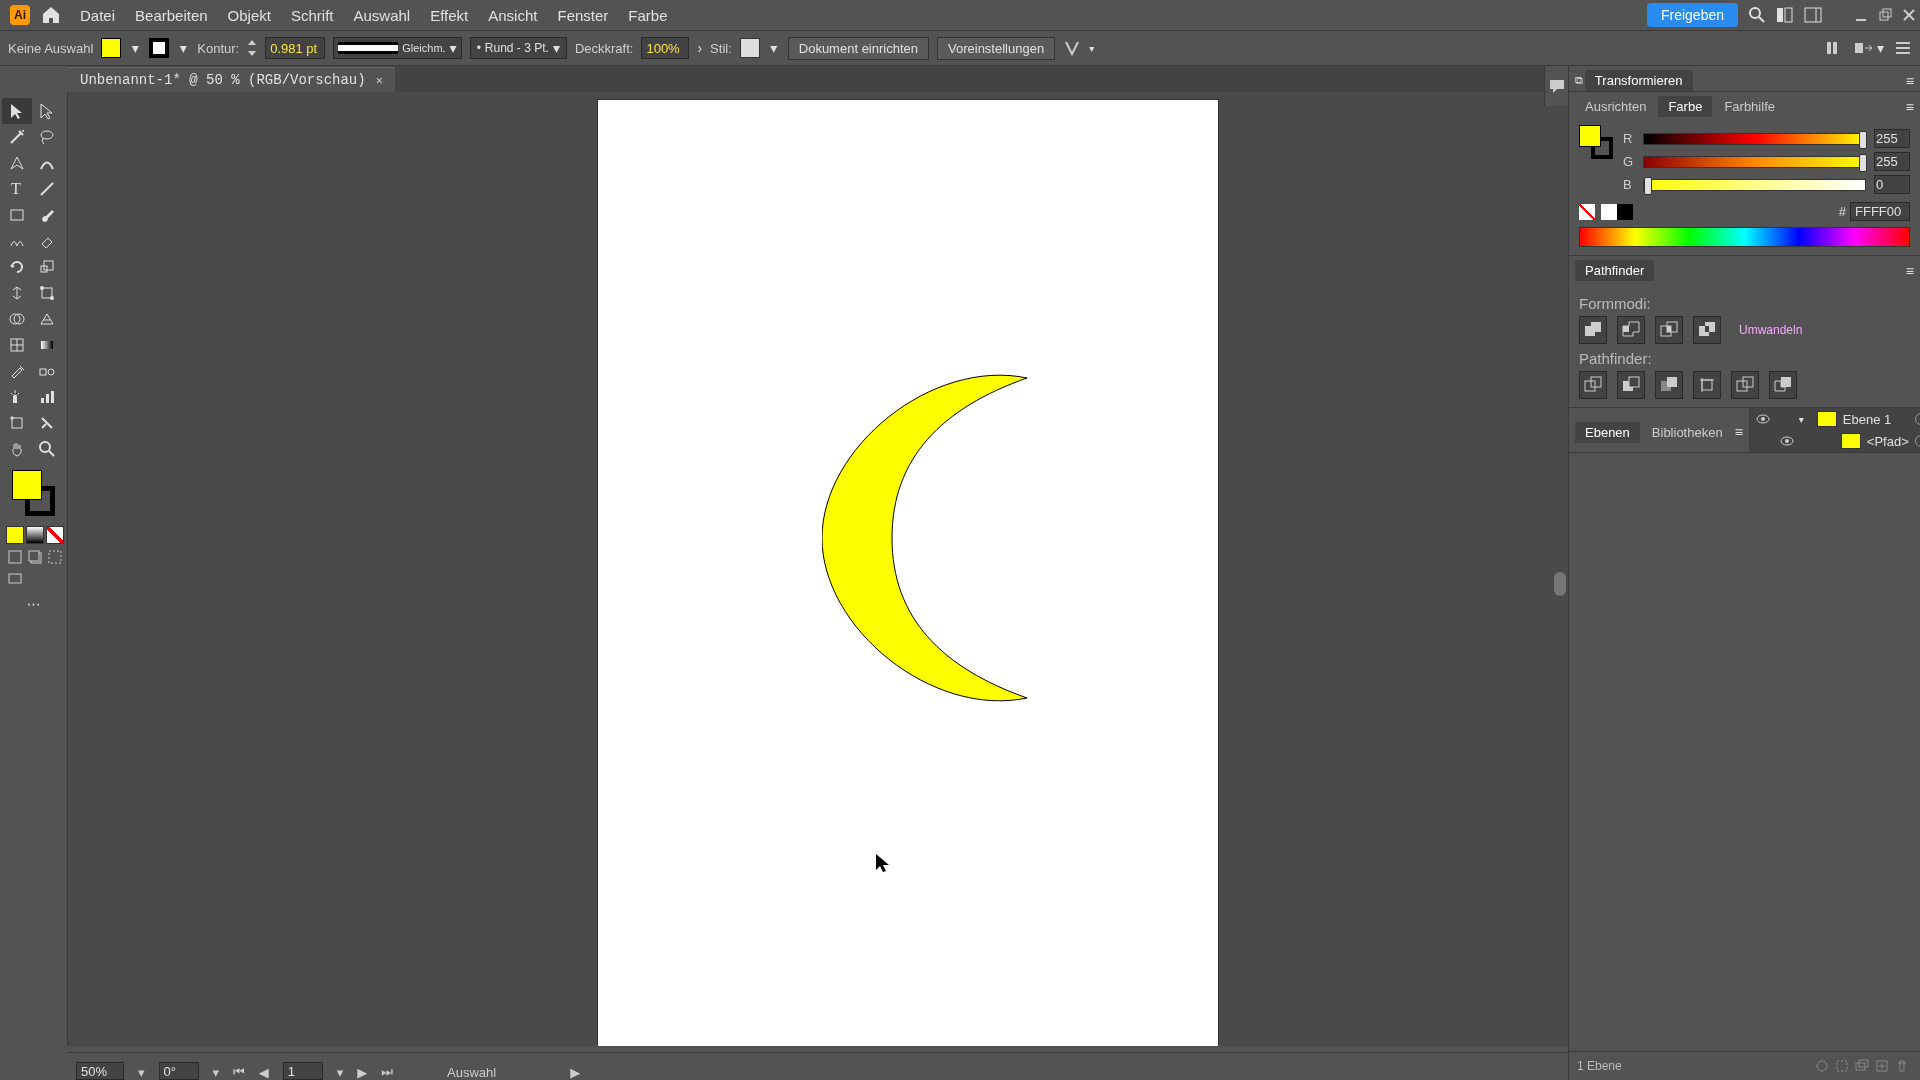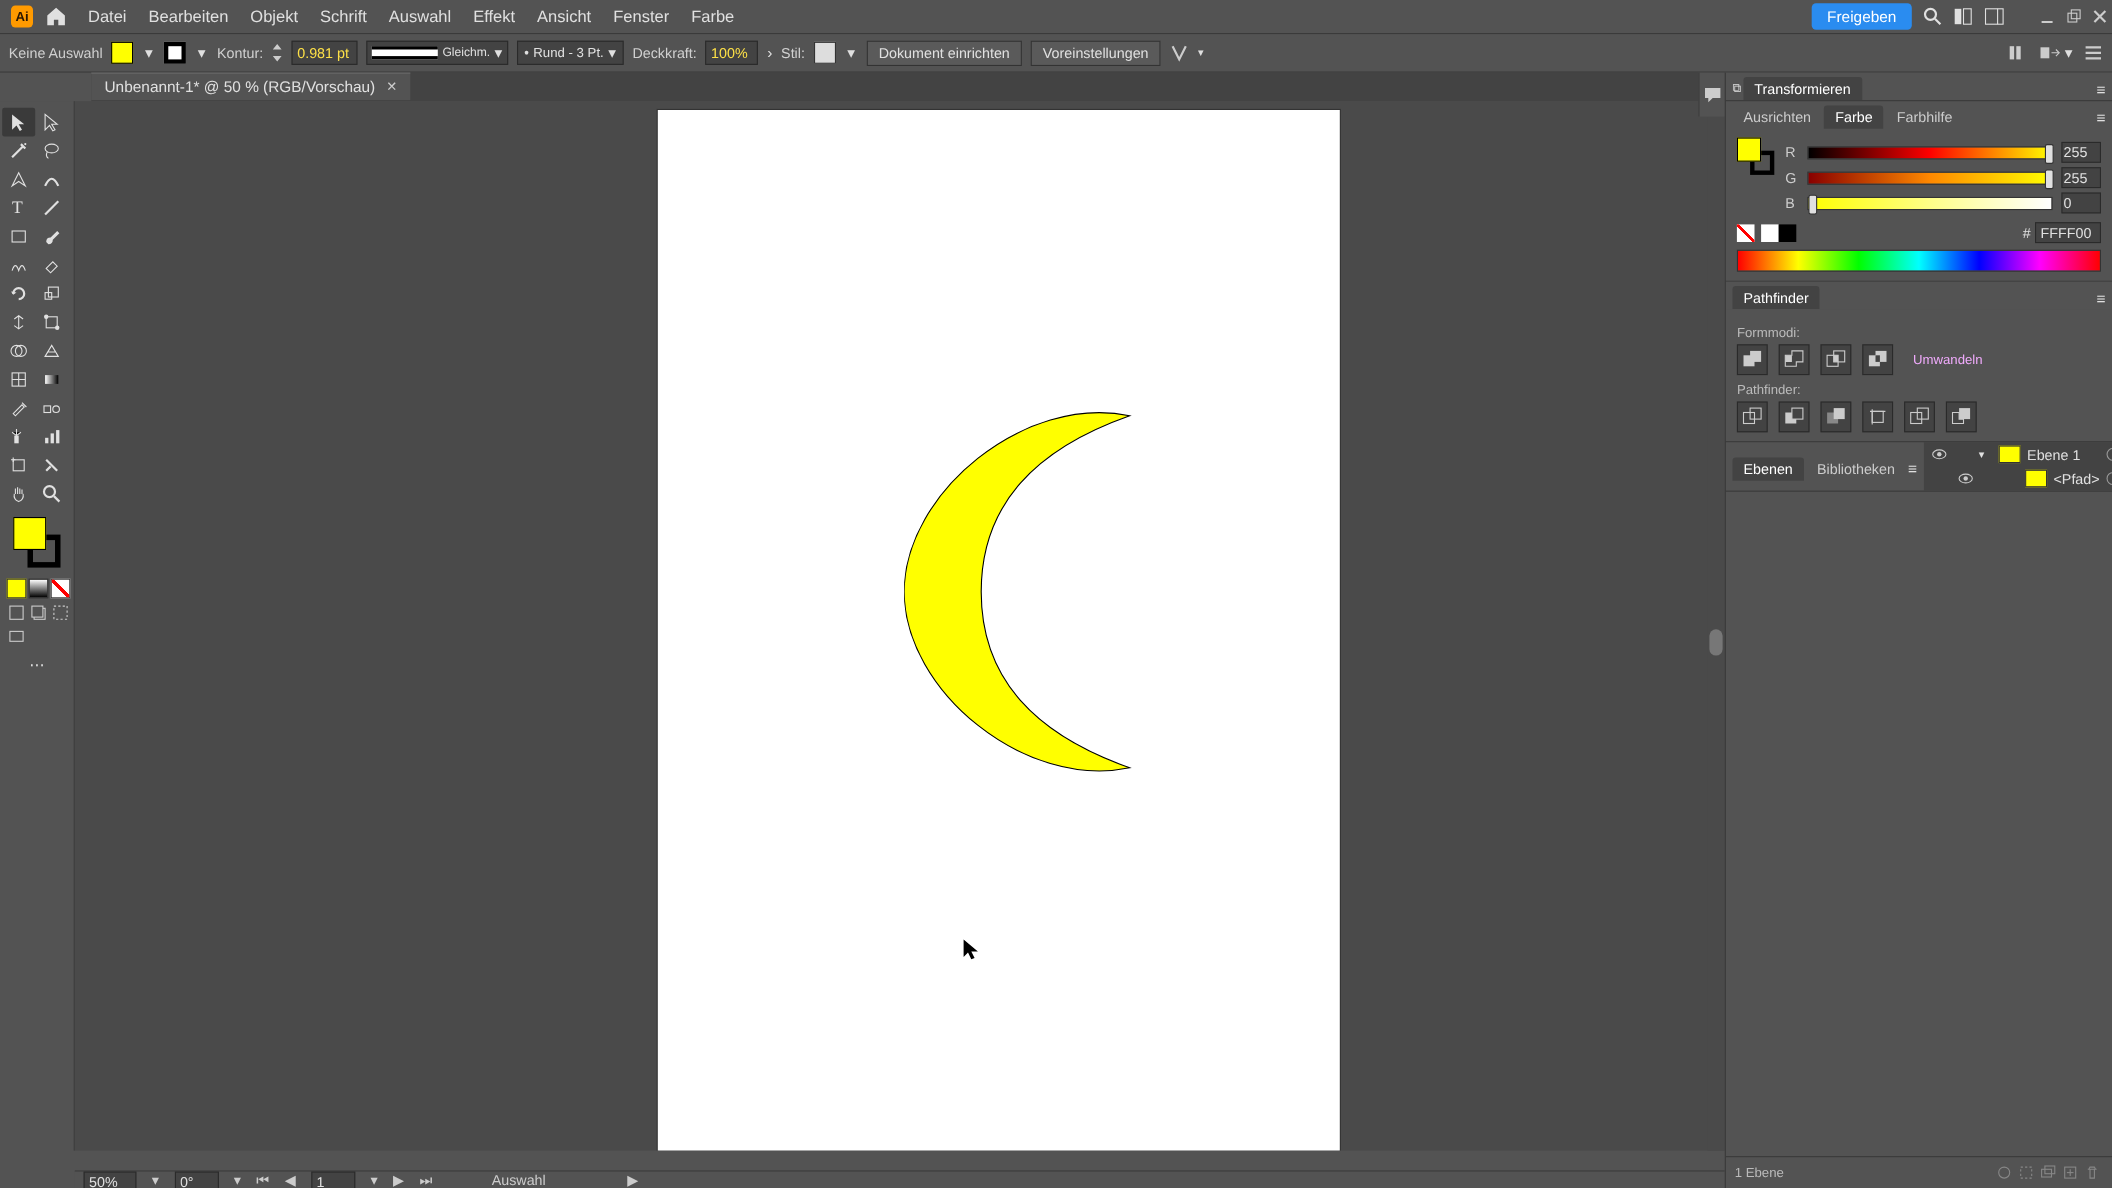--- a/index.html
+++ b/index.html
@@ -20,21 +20,21 @@
 #optbar .sel-status { font-size:13px; color:#d0d0d0; }
 #optbar .swatch { width:20px; height:20px; background:#ffff00; border:1px solid #000; cursor:pointer; }
 #optbar .dd { width:12px; height:12px; cursor:pointer; }
 #optbar .strswatch { width:20px; height:20px; border:4px solid #000; background:#fff; cursor:pointer; }
 #optbar .lbl { font-size:13px; color:#d0d0d0; }
 #optbar .input { background:#434343; border:1px solid #2a2a2a; color:#fde047; font-size:13px; padding:2px 4px; height:22px; }
 #optbar .btn { background:#5a5a5a; border:1px solid #333; padding:3px 10px; font-size:13px; color:#e0e0e0; cursor:pointer; }
 #optbar .stroke-prev { width:60px; height:12px; background:#fff; border-top:3px solid #000; border-bottom:3px solid #000; }
 
 
-#docbar { position:absolute; top:66px; left:83px; right:0; height:26px; background:#434343; display:flex; align-items:flex-start; }
+#docbar { position:absolute; top:66px; left:68px; right:0; height:26px; background:#434343; display:flex; align-items:flex-end;font-family:Liberation Mono, monospace; }
 #docbar .tab { padding:4px 12px; font-size:14px; color:#e0e0e0; display:flex; align-items:center; gap:10px; background:#535353; border-top:1px solid #6a6a6a; }
 #docbar .close { cursor:pointer; font-size:12px; color:#ccc; }
 
 
 #tools { position:absolute; top:92px; left:0; width:68px; height:954px; background:#535353; border-right:1px solid #3a3a3a; display:flex; flex-wrap:wrap; padding:6px 2px; align-content:flex-start; }
 #tools .tool { width:30px; height:26px; display:flex; align-items:center; justify-content:center; cursor:pointer; border-radius:2px; }
 #tools .tool.active { background:#3a3a3a; }
 #tools .fillstroke { position:relative; width:46px; height:46px; margin:8px 10px; }
 #tools .fs-fill { position:absolute; top:0; left:0; width:30px; height:30px; background:#ffff00; border:1px solid #000; }
 #tools .fs-stroke { position:absolute; bottom:0; right:0; width:30px; height:30px; background:#535353; border:5px solid #000; }
@@ -42,21 +42,21 @@
 #tools .mini { width:18px; height:18px; cursor:pointer; }
 #tools .more-tools { width:100%; text-align:center; padding:6px 0; cursor:pointer; }
 
 
 #viewport { position:absolute; top:92px; left:68px; width:1500px; height:954px; background:#4a4a4a; overflow:hidden; }
 #artboard { position:absolute; left:530px; top:8px; width:620px; height:960px; background:#fff; box-shadow:0 0 0 1px #333; }
 #crescent { position:absolute; left:224px; top:268px; }
 #cursor-arrow { position:absolute; left:807px; top:761px; }
 
 
-#statusbar { position:absolute; left:68px; bottom:0; width:1500px; height:16px; background:#535353; border-top:1px solid #3a3a3a; display:flex; align-items:flex-start; padding:0 8px; gap:14px; font-size:13px; color:#ccc; }
+#statusbar { position:absolute; left:68px; bottom:0; width:1500px; height:28px; background:#535353; border-top:1px solid #3a3a3a; display:flex; align-items:flex-end; padding:0 8px; gap:14px; font-size:13px; color:#ccc; }
 #statusbar .input { background:#434343; border:1px solid #2a2a2a; color:#e0e0e0; font-size:13px; padding:1px 4px; height:18px; }
 .vscroll{position:absolute;top:92px;right:352px;width:16px;height:954px;background:#4a4a4a;}
 .vscroll .thumb{position:absolute;top:480px;left:2px;width:12px;height:24px;background:#777;border-radius:6px;}
 
 
 #panels { position:absolute; top:66px; right:0; width:352px; height:1014px; background:#535353; border-left:1px solid #3a3a3a; }
 .panel { border-bottom:1px solid #3a3a3a; }
 .panel .tabs { display:flex; gap:2px; padding:4px 6px 0; align-items:center; }
 .panel .ptab { padding:3px 10px; font-size:13px; color:#ccc; cursor:pointer; border-radius:3px 3px 0 0; }
 .panel .ptab.active { background:#434343; color:#fff; }
@@ -75,21 +75,21 @@
 .spectrum { height:20px; margin-top:6px; background:linear-gradient(to right,red,yellow,lime,cyan,blue,magenta,red); border:1px solid #333; }
 .hex-row { display:flex; align-items:center; gap:6px; margin-top:4px; }
 .hex-row .none { width:16px; height:16px; background:#fff; position:relative; }
 .hex-row .none::after { content:""; position:absolute; inset:0; background:linear-gradient(45deg,transparent 45%,red 45%,red 55%,transparent 55%); }
 .hex-row .bw { display:flex; }
 .hex-row .bw div { width:16px; height:16px; }
 .hex-row .hex { margin-left:auto; display:flex; gap:4px; align-items:center; font-size:13px; }
 .hex-row .hex input { width:60px; background:#434343; border:1px solid #2a2a2a; color:#e0e0e0; font-size:13px; padding:1px 4px; }
 
 
-.pf-label { font-size:12px; color:#bbb; margin:6px 0 4px; }
+.pf-label { font-size:15px; color:#bbb; margin:6px 0 4px; }
 .pf-row { display:flex; gap:10px; }
 .pf-btn { width:28px; height:28px; background:#434343; border:1px solid #2a2a2a; cursor:pointer; display:flex; align-items:center; justify-content:center; }
 .layer-row { display:flex; align-items:center; padding:3px 6px; gap:6px; font-size:13px; }
 .layer-row .vis { width:16px; height:16px; cursor:pointer; }
 .layer-row .exp { width:12px; cursor:pointer; font-size:10px; }
 .layer-row .sw { width:20px; height:16px; background:#ffff00; border:1px solid #333; }
 .layer-row .target { margin-left:auto; width:12px; height:12px; border:1px solid #999; border-radius:50%; cursor:pointer; }
 .panel-bottom { display:flex; align-items:center; padding:4px 8px; font-size:12px; color:#bbb; border-top:1px solid #3a3a3a; }
 .panel-bottom .spacer { flex:1; }
 .panel-bottom .ib { width:20px; height:20px; cursor:pointer; opacity:.6; display:flex; align-items:center; justify-content:center; }

